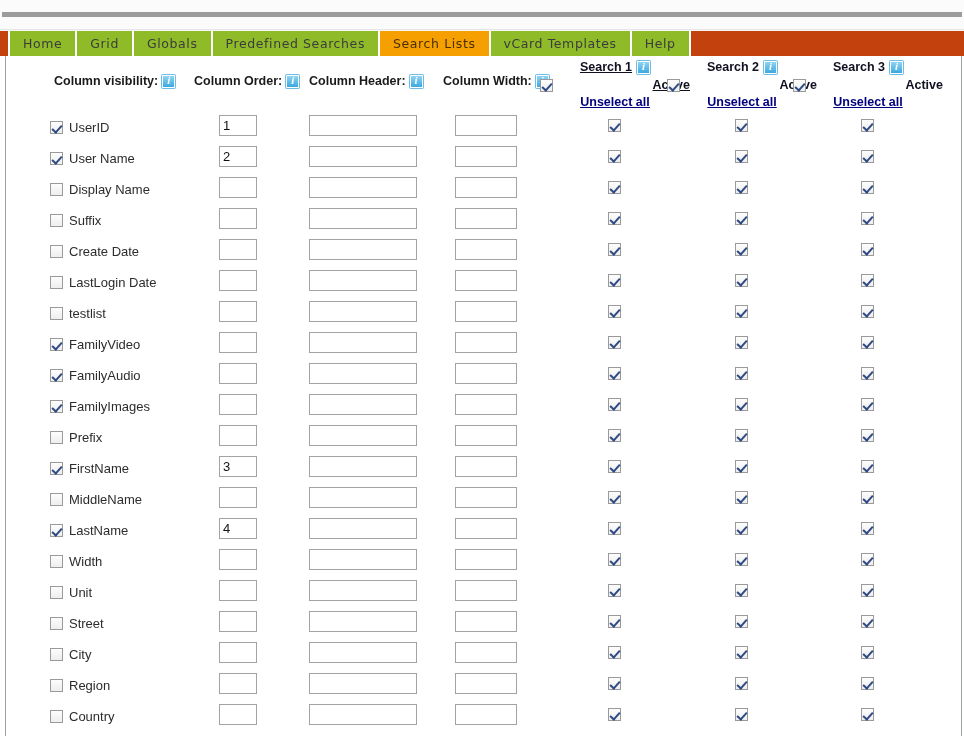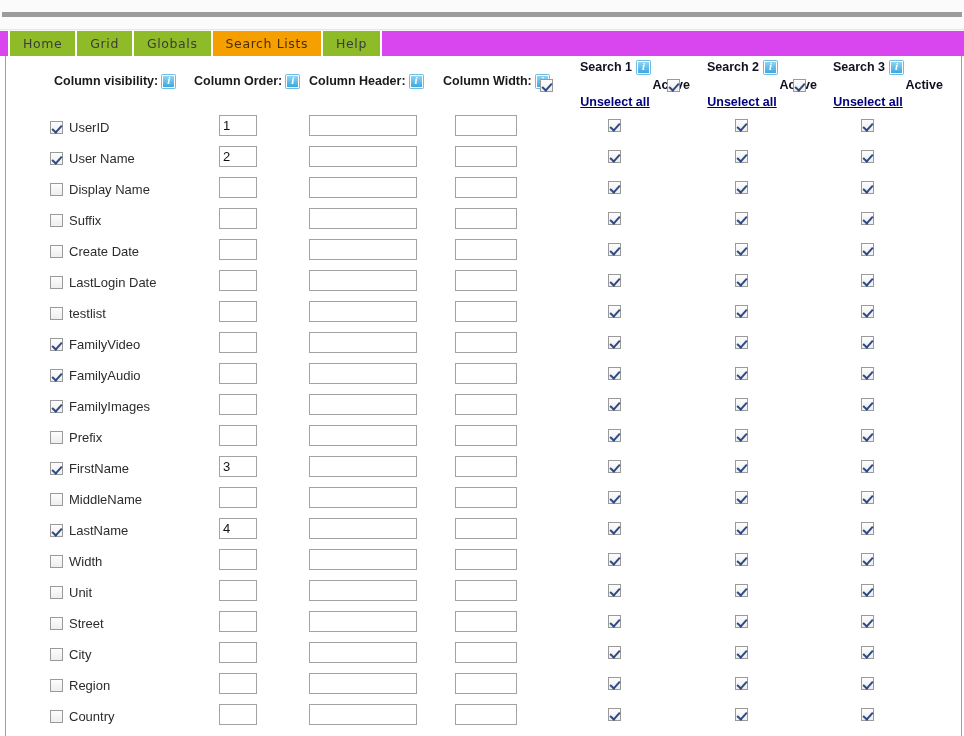--- a/index.html
+++ b/index.html
@@ -32,21 +32,21 @@
     flex: 1 1 auto;
     height: 5px;
     background: #9c9c9c;
     margin-right: 2px;
   }
 
   
   #tabbar {
     position: relative;
     height: 26px;
-    background: #d946ef;
+    background: #c2410c;
     display: flex;
     align-items: stretch;
     padding-left: 8px;
     border-top: 1px solid #f7f7f7;
   }
   .tab {
     position: relative;
     display: flex;
     align-items: center;
     justify-content: center;
@@ -197,21 +197,23 @@
 <body>
 
 <div id="titlebar">
   <div id="title-rule"></div>
 </div>
 
 <div id="tabbar">
     <div class="tab">Home</div>
     <div class="tab">Grid</div>
     <div class="tab">Globals</div>
+    <div class="tab">Predefined Searches</div>
     <div class="tab active">Search Lists</div>
+    <div class="tab">vCard Templates</div>
     <div class="tab">Help</div>
   </div>
 
 <div id="panel">
   <div id="colheads">
       <div class="colhead" style="left: 48px;">
         <span>Column visibility:</span>
         <span class="infoicon"></span>
       </div>
       <div class="colhead" style="left: 188px;">
@@ -221,21 +223,21 @@
       <div class="colhead" style="left: 303px;">
         <span>Column Header:</span>
         <span class="infoicon"></span>
       </div>
       <div class="colhead" style="left: 437px;">
         <span>Column Width:</span>
         <span class="infoicon"></span>
       </div>
     </div>
   <div id="searchheads">
-      <div class="searchhead" style="left: 534px;">
+      <div class="searchhead" style="left: 534px; text-decoration: underline;">
         <div class="line1">
           <span>Search 1</span>
           <span class="infoicon"></span>
         </div>
         <div class="line2">
           <span class="cb checked"></span>
           <span>Active</span>
         </div>
         <div class="line3">Unselect all</div>
       </div>

